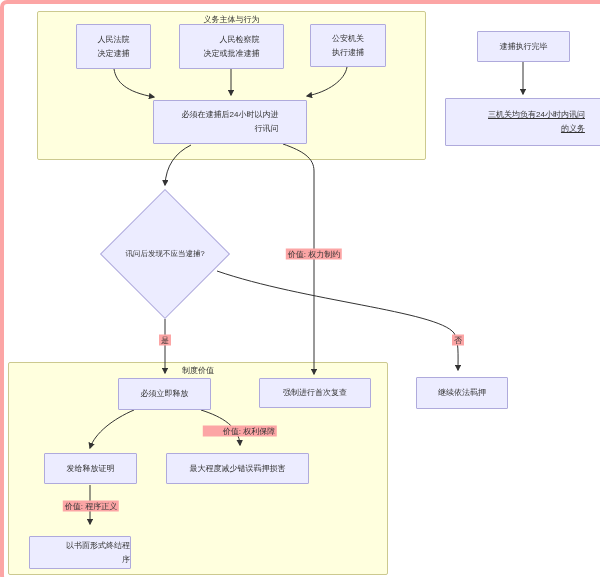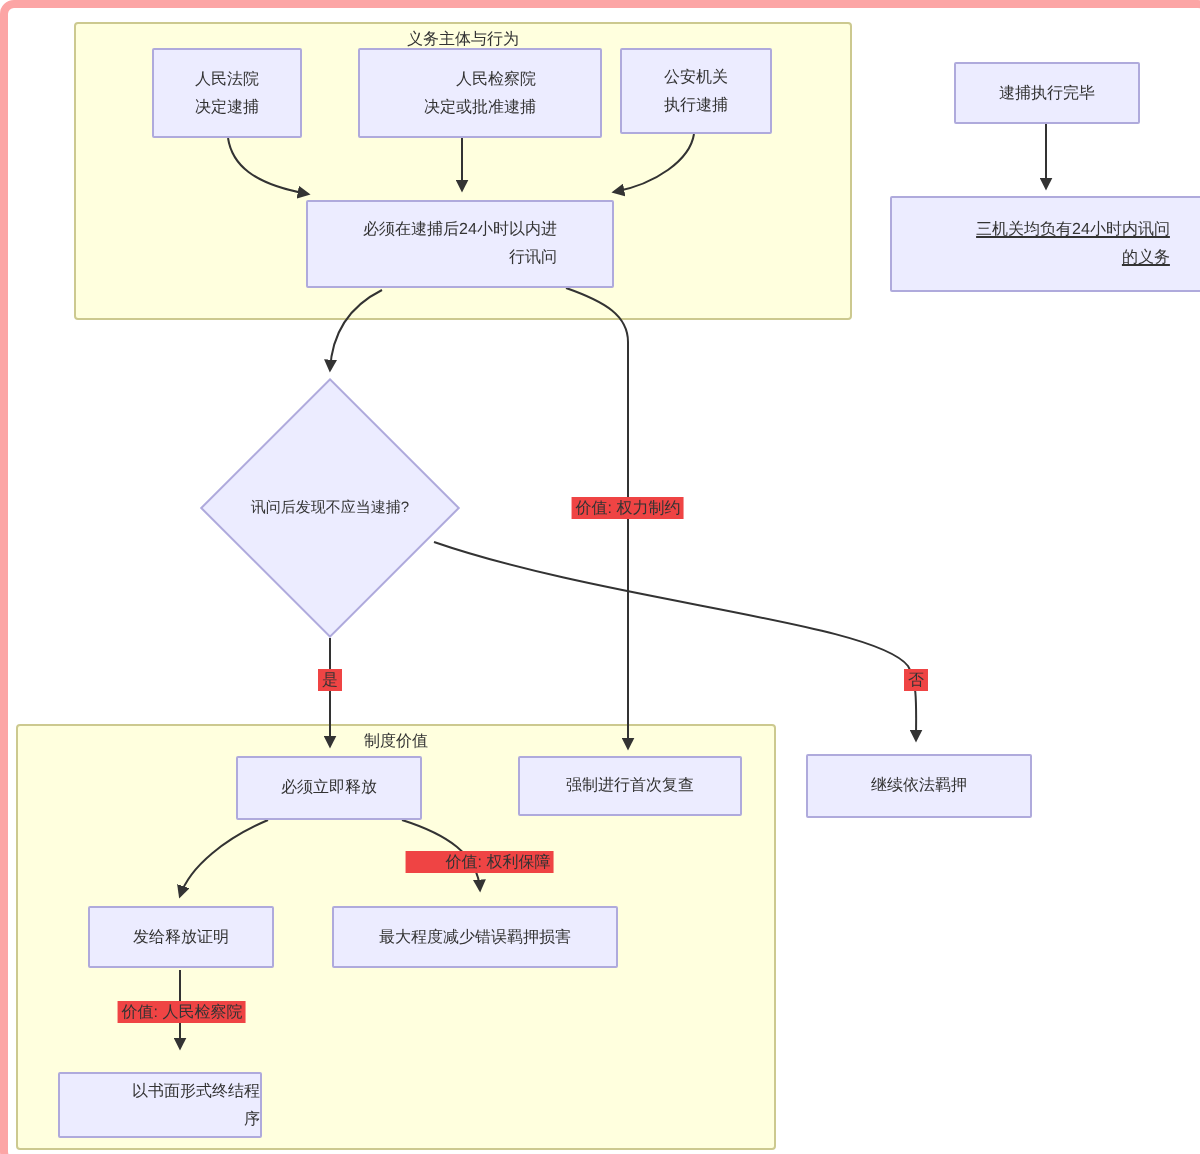--- a/index.html
+++ b/index.html
@@ -20,42 +20,42 @@
   #c-duty{left:33px;top:7px;width:389px;height:149px;}
   #c-value{left:4px;top:358px;width:380px;height:213px;}
   svg.edges{position:absolute;left:0;top:0;z-index:1;}
   .node{
     position:absolute;background:#ececff;border:1px solid #afaadc;
     box-sizing:border-box;display:flex;align-items:center;justify-content:center;
     text-align:right;font-size:8px;line-height:1.75;color:#333;
     white-space:pre-line;z-index:2;border-radius:1px;
   }
   #n-court{left:72px;top:20px;width:75px;height:45px;}
-  #n-procuratorate{left:175px;top:20px;width:122px;height:45px;}
+  #n-procuratorate{left:175px;top:20px;width:105px;height:45px;}
   #n-police{left:306px;top:20px;width:76px;height:43px;}
   #n-interrogate{left:149px;top:96px;width:154px;height:44px;}
   #n-arrest-done{left:473px;top:27px;width:93px;height:31px;}
   #n-three-organs{left:441px;top:94px;width:183px;height:48px;text-decoration:underline;}
   #n-release{left:114px;top:374px;width:93px;height:32px;}
   #n-review{left:255px;top:374px;width:112px;height:30px;}
-  #n-custody{left:399px;top:373px;width:113px;height:32px;}
+  #n-custody{left:412px;top:373px;width:92px;height:32px;}
   #n-certificate{left:40px;top:449px;width:93px;height:31px;}
   #n-minimize{left:162px;top:449px;width:143px;height:31px;}
   #n-written{left:25px;top:532px;width:102px;height:33px;padding-left:29px;}
   #n-decision-shape{
     position:absolute;left:115px;top:204px;width:92px;height:92px;
     background:#ececff;border:1px solid #afaadc;transform:rotate(45deg);
     z-index:2;box-sizing:border-box;
   }
   #n-decision-label{
     position:absolute;left:96px;top:245px;width:130px;text-align:center;
     font-size:7.5px;color:#333;z-index:2;
   }
   .elabel{
-    position:absolute;transform:translate(-50%,-50%);background:#ef4444;
+    position:absolute;transform:translate(-50%,-50%);background:#fca5a5;
     font-size:8px;color:#333;padding:0 2px;white-space:nowrap;z-index:3;
   }
   #l-power{left:310px;top:250px;}
   #l-yes{left:161px;top:336px;}
   #l-no{left:454px;top:336px;}
   #l-rights{left:236px;top:427px;padding-left:20px;}
   #l-procedure{left:87px;top:502px;}
 </style>
 </head>
 <body>
@@ -109,15 +109,15 @@
   <div class="node" id="n-review">强制进行首次复查</div>
   <div class="node" id="n-custody">继续依法羁押</div>
   <div class="node" id="n-certificate">发给释放证明</div>
   <div class="node" id="n-minimize">最大程度减少错误羁押损害</div>
   <div class="node" id="n-written">以书面形式终结程序</div>
 
   <div class="elabel" id="l-power">价值: 权力制约</div>
   <div class="elabel" id="l-yes">是</div>
   <div class="elabel" id="l-no">否</div>
   <div class="elabel" id="l-rights">价值: 权利保障</div>
-  <div class="elabel" id="l-procedure">价值: 人民检察院</div>
+  <div class="elabel" id="l-procedure">价值: 程序正义</div>
 
 </div>
 
 </body></html>

